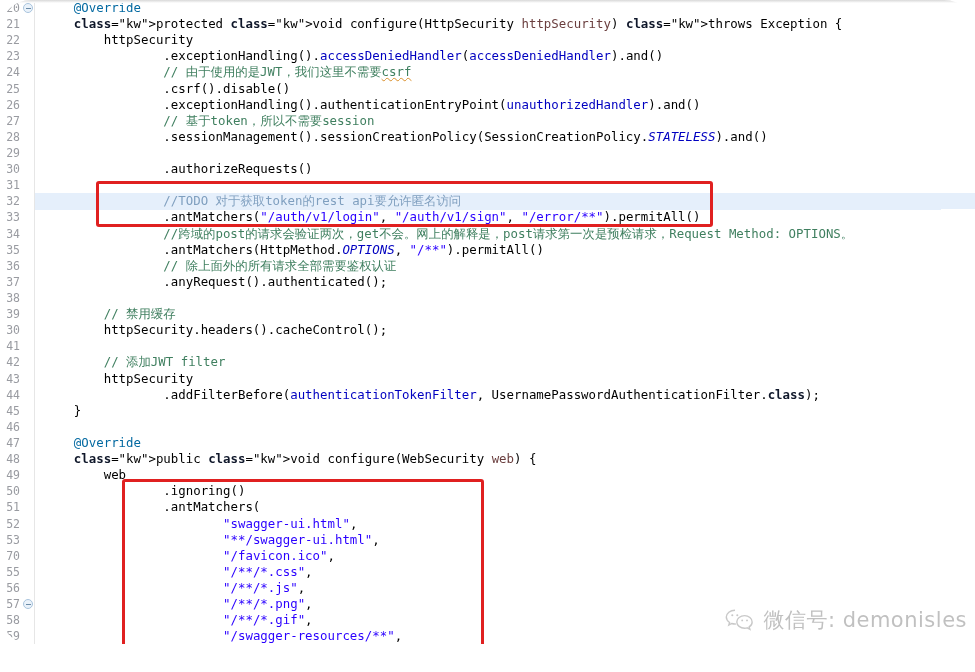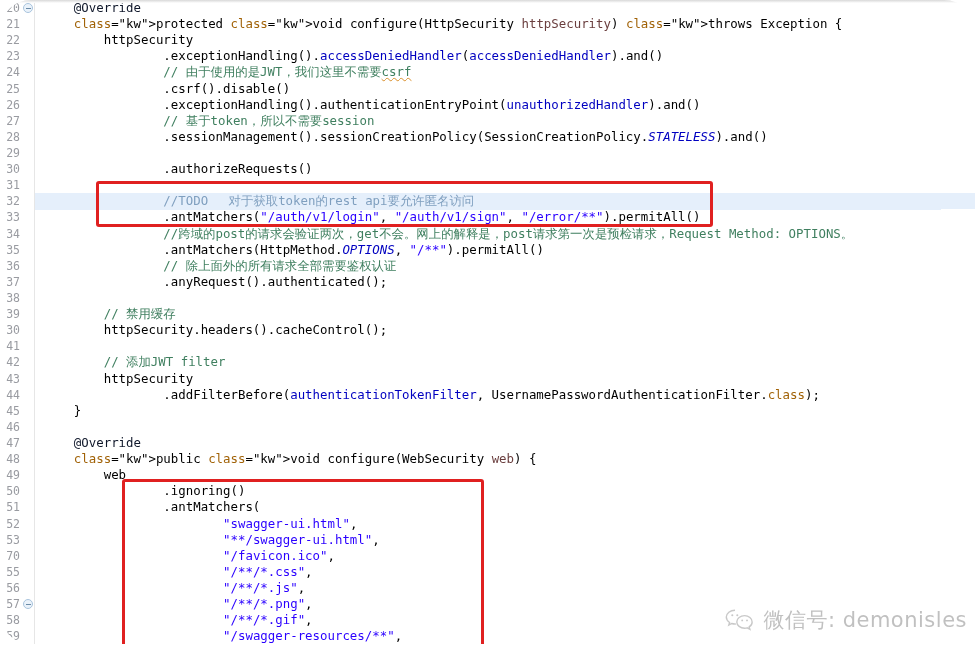--- a/index.html
+++ b/index.html
@@ -95,27 +95,27 @@
   #caret-line {
     position: absolute;
     left: 0;
     width: 941px;
     height: 16.12px;
     background: #e5effb;
     z-index: 0;
   }
 
   
-  .kw    { color: #a16207; font-weight: normal; }   
-  .ann   { color: #0f172a; }                      
+  .kw    { color: #0f172a; font-weight: bold; }   
+  .ann   { color: #0369a1; }                      
   .fld   { color: #0000c0; }                      
   .str   { color: #2a00ff; }                      
   .stat  { color: #0000c0; font-style: italic; }  
   .cmt   { color: #3f7f5f; }                      
-  .cmt2  { color: #7f9fbf; padding-left: 13px; }                      
+  .cmt2  { color: #7f9fbf; }                      
   .todo  { color: #7f9fbf; font-weight: normal; }
   .param { color: #6a3e3e; }
   .squig {
     text-decoration: underline;
     text-decoration-style: wavy;
     text-decoration-color: #d98f2b;
     text-decoration-thickness: 1px;
   }
 
   

